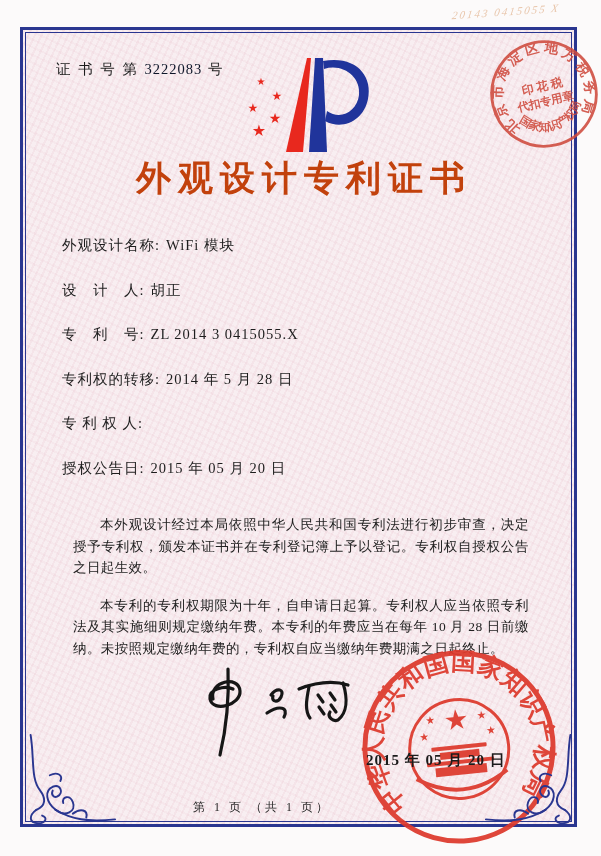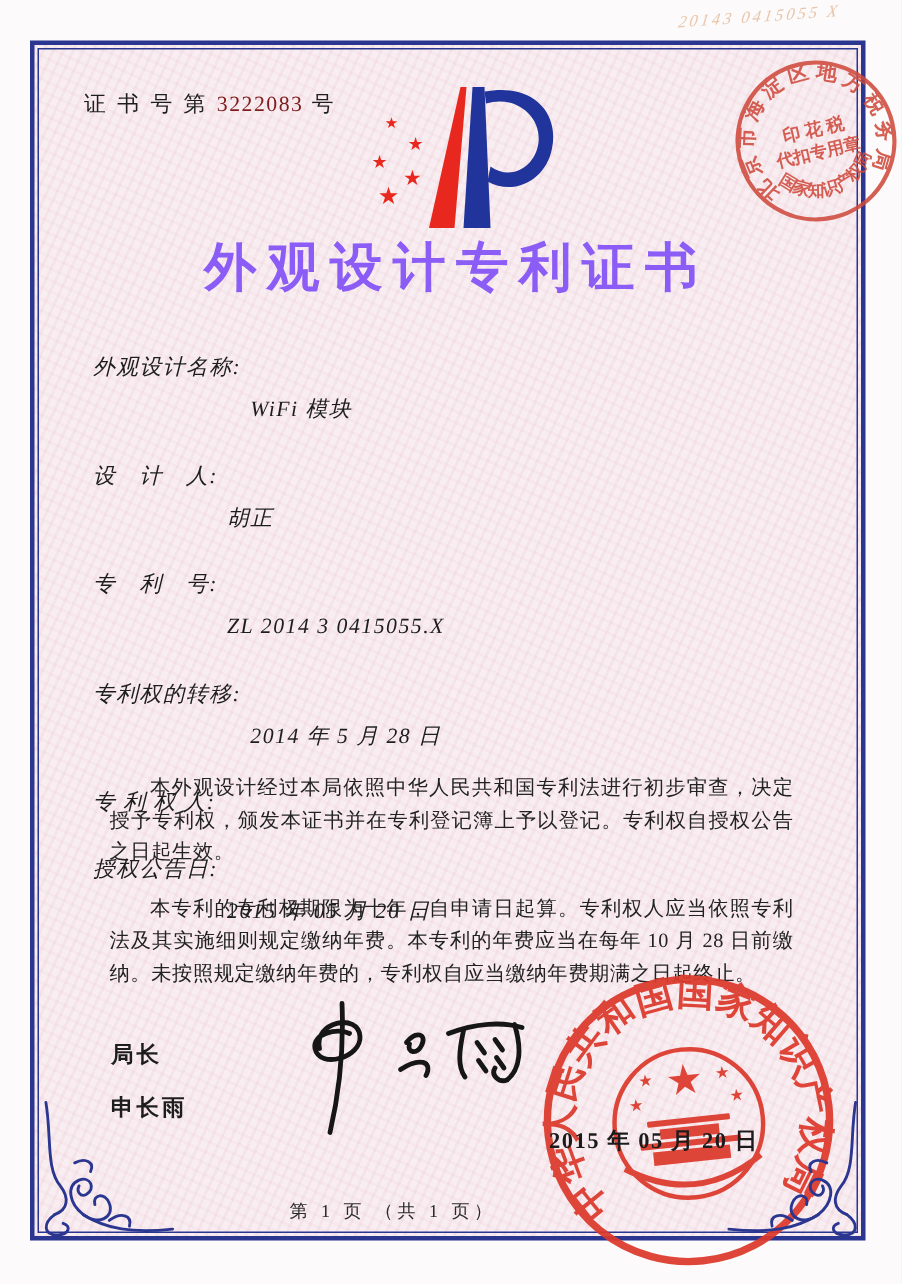--- a/index.html
+++ b/index.html
@@ -29,51 +29,51 @@
   }
   .corner-orn{position:absolute;width:96px;height:96px;z-index:5;}
   .corner-orn.left{left:21px;top:733px;}
   .corner-orn.right{left:484px;top:733px;transform:scaleX(-1);}
 
   
   .cert-no{
     position:absolute;left:56px;top:60px;
     font-size:14.5px;letter-spacing:2px;white-space:pre;
   }
-  .cert-no .num{color:#7f1d1d;letter-spacing:1px;text-align:center;}
+  .cert-no .num{color:#0f172a;letter-spacing:1px;text-align:center;}
 
   .hand-note{
     position:absolute;left:452px;top:4px;width:150px;
     font-size:11px;color:rgba(205,125,60,.42);
     font-style:italic;letter-spacing:2px;
     transform:rotate(-4deg) skewX(-12deg);
     white-space:nowrap;
   }
 
   .logo{position:absolute;left:231px;top:55px;width:156px;height:102px;}
 
   .tax-stamp{
     position:absolute;left:487px;top:37px;width:114px;height:114px;
     transform:rotate(-13deg);opacity:.88;
   }
 
   .title{
     position:absolute;left:0;top:155px;width:601px;
     text-align:center;font-size:35px;font-weight:700;
-    letter-spacing:7px;text-indent:7px;color:#8b5cf6;
+    letter-spacing:7px;text-indent:7px;color:#c2410c;
   }
 
   
   .fields{position:absolute;left:62px;top:236px;width:480px;}
   .field{
     display:flex;white-space:pre;
-    font-size:14.5px;line-height:18px;margin-bottom:26.5px;font-style:italic;
+    font-size:14.5px;line-height:18px;margin-bottom:26.5px;
   }
   .field .lab{letter-spacing:1px;}
-  .field .val{margin-left:6px;letter-spacing:1px;margin-top:28px;}
+  .field .val{margin-left:6px;letter-spacing:1px;}
 
   
   .body-text{
     position:absolute;left:57px;top:498px;width:488px;
     font-size:13.5px;line-height:21.5px;text-align:justify;
     letter-spacing:.4px;color:#222;
   }
   .body-text p{margin:16px;text-indent:2em;}
 
   
@@ -186,24 +186,20 @@
       <span class="lab">授权公告日:</span>
       <span class="val">2015 年 05 月 20 日</span>
     </div>
   </div>
 
   <div class="body-text">
     <p>本外观设计经过本局依照中华人民共和国专利法进行初步审查，决定授予专利权，颁发本证书并在专利登记簿上予以登记。专利权自授权公告之日起生效。</p>
     <p>本专利的专利权期限为十年，自申请日起算。专利权人应当依照专利法及其实施细则规定缴纳年费。本专利的年费应当在每年 10 月 28 日前缴纳。未按照规定缴纳年费的，专利权自应当缴纳年费期满之日起终止。</p>
   </div>
 
-  <div class="signer">
-    <div class="role">局长</div>
-    <div class="name">申长雨</div>
-  </div>
 
   <svg class="signature" viewBox="0 0 172 96">
     <g stroke="#161616" stroke-width="3.2" fill="none" stroke-linecap="round" stroke-linejoin="round">
       <path d="M30,34 C26,16 56,10 57,26 C58,40 30,48 27,34 C25,24 42,20 50,24"></path>
       <path d="M45,4 C46,28 44,60 37,90"></path>
       <path d="M88,30 C94,22 102,24 98,32 C95,38 88,37 90,31"></path>
       <path d="M84,48 C96,40 106,42 101,52"></path>
       <path d="M116,24 C134,17 152,16 165,20"></path>
       <path d="M126,22 C123,36 122,46 127,53"></path>
       <path d="M160,18 C165,34 164,48 155,55 C150,57 144,52 147,47"></path>

